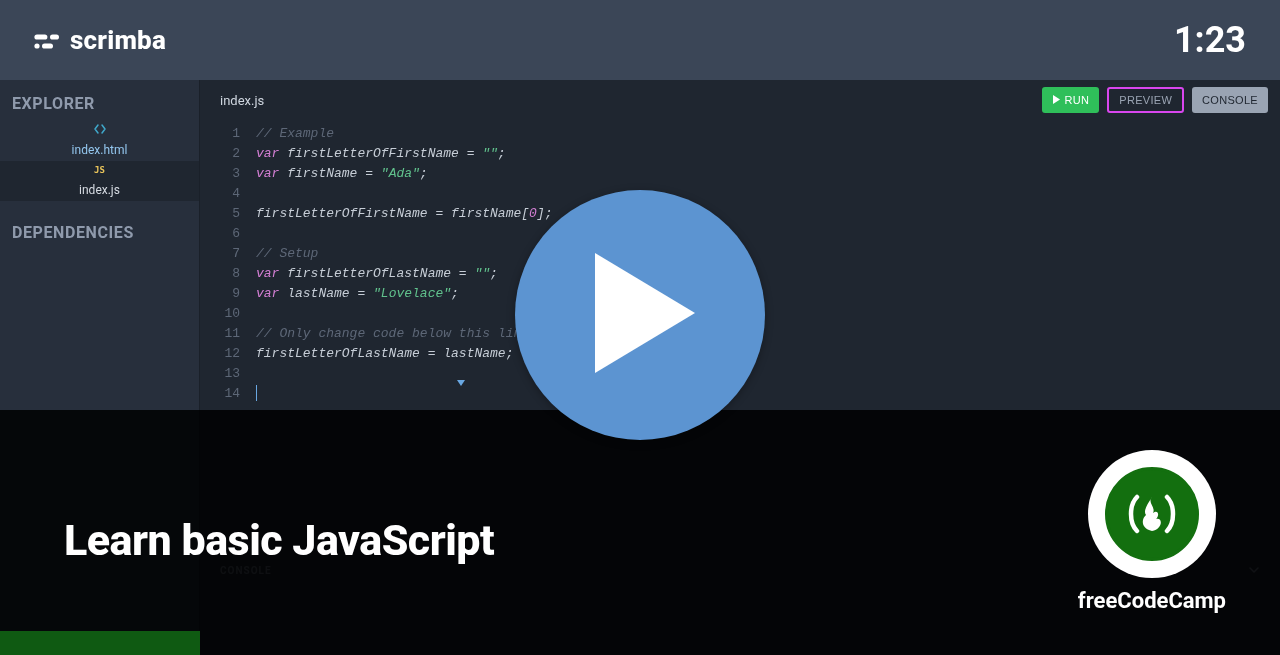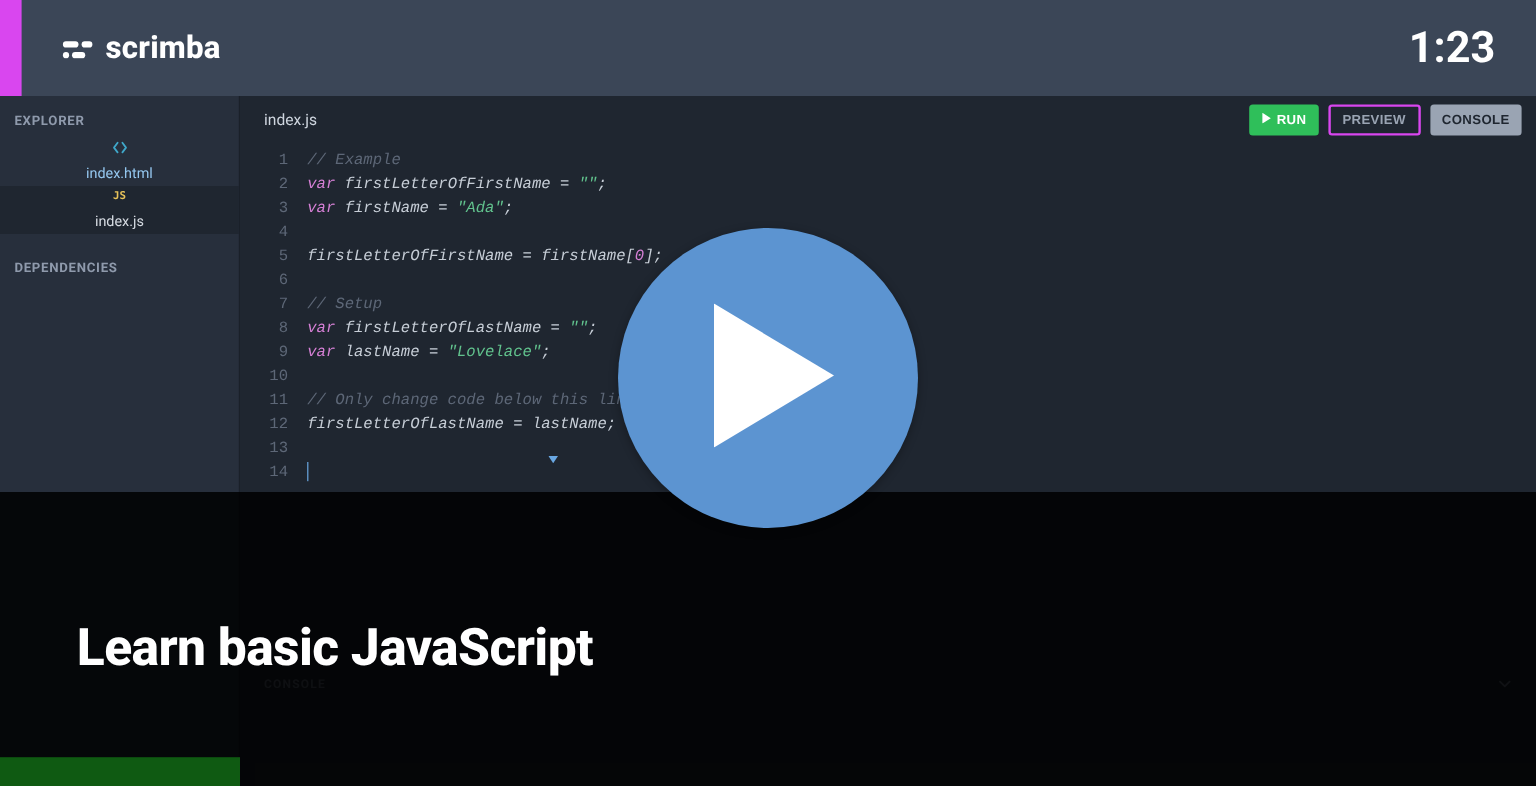--- a/index.html
+++ b/index.html
@@ -1,38 +1,38 @@
 <!DOCTYPE html>
 <html><head>
 <meta charset="utf-8">
 <style>
 * { margin: 0; padding: 0; box-sizing: border-box; }
 html, body { width: 1280px; height: 655px; overflow: hidden; font-family: -apple-system, BlinkMacSystemFont, "Segoe UI", Roboto, sans-serif; background: #0d1117; }
 
-.root { position: relative; width: 1280px; height: 655px; background: #d946ef; padding-left: 18px; }
+.root { position: relative; width: 1280px; height: 655px; background: #d946ef; }
 
 
 .header { height: 80px; background: #3b4657; display: flex; align-items: center; justify-content: space-between; padding: 0 34px; }
 .brand { display: flex; align-items: center; gap: 10px; color: #fff; font-weight: 800; font-size: 26px; letter-spacing: 0.2px; }
 .brand-icon { display: inline-flex; }
 .timer { color: #fff; font-size: 36px; font-weight: 700; }
 
 
 .sidebar { position: absolute; top: 80px; left: 0; width: 200px; height: 575px; background: #272f3c; border-right: 1px solid #1a2029; }
-.side-title { color: #8f9aac; font-size: 11px; font-weight: 700; letter-spacing: 0.6px; padding: 14px 12px 6px; }
+.side-title { color: #8f9aac; font-size: 16px; font-weight: 700; letter-spacing: 0.6px; padding: 14px 12px 6px; }
 .file-item { display: flex; align-items: center; gap: 8px; padding: 4px 12px; font-size: 12px; color: #94c7ef; cursor: pointer; flex-direction: column; }
 .file-item.active { background: #1f2630; color: #d6dbe2; }
 .file-icon { width: 14px; display: inline-flex; justify-content: center; }
 
 
 .editor-area { position: absolute; top: 80px; left: 200px; right: 0; bottom: 0; background: #1f2630; }
 .editor-top { height: 40px; display: flex; align-items: center; justify-content: space-between; padding: 0 12px 0 20px; }
 .file-tab { color: #cfd6df; font-size: 13px; }
 .top-buttons { display: flex; gap: 8px; }
-.btn { font-size: 11px; font-weight: 700; letter-spacing: 0.3px; padding: 5px 10px; border-radius: 3px; border: none; cursor: pointer; display: inline-flex; align-items: center; gap: 4px; }
+.btn { font-size: 11px; font-weight: 400; letter-spacing: 0.3px; padding: 5px 10px; border-radius: 3px; border: none; cursor: pointer; display: inline-flex; align-items: center; gap: 4px; }
 .btn-run { background: #2fbf5a; color: #fff; }
 .btn-outline { background: transparent; color: #9aa4b3; border: 2px solid #d946ef; }
 .btn-solid { background: #9aa4b3; color: #1f2630; }
 
 
 .code { font-family: "SFMono-Regular", Consolas, "Liberation Mono", Menlo, monospace; font-size: 13px; line-height: 20px; display: flex; padding-top: 4px; }
 .gutter { width: 48px; text-align: right; color: #5d6777; padding-right: 8px; }
 .gutter div { height: 20px; }
 .lines { flex: 1; color: #c6cdd6; white-space: pre; padding-left: 8px; font-style: italic; }
 .lines div { height: 20px; }
@@ -165,20 +165,32 @@
         </svg>
     </span>
   </div>
 
   <div class="overlay-band"></div>
 
   <div class="green-strip"></div>
 
   <div class="course-title">Learn basic JavaScript</div>
 
+  <div class="fcc">
+    <div class="fcc-circle">
+      <div class="fcc-inner">
+        <svg width="58" height="58" viewBox="0 0 58 58">
+          <path d="M14 12 C6 20 6 38 14 46" stroke="#fff" stroke-width="4.5" fill="none" stroke-linecap="round"></path>
+          <path d="M44 12 C52 20 52 38 44 46" stroke="#fff" stroke-width="4.5" fill="none" stroke-linecap="round"></path>
+          <path d="M29 12 C24 18 33 22 30 28 C35 24 37 30 33 34 C40 32 40 44 29 46 C18 44 18 34 23 30 C20 26 24 20 29 12 Z" fill="#fff"></path>
+        </svg>
+      </div>
+    </div>
+    <div class="fcc-name">freeCodeCamp</div>
+  </div>
 
   <div class="play">
     <span>
       <svg width="110" height="120" viewBox="0 0 110 120">
           <path d="M0 0 L100 60 L0 120 Z" fill="#fff"></path>
         </svg>
     </span>
   </div>
 
 </div>

